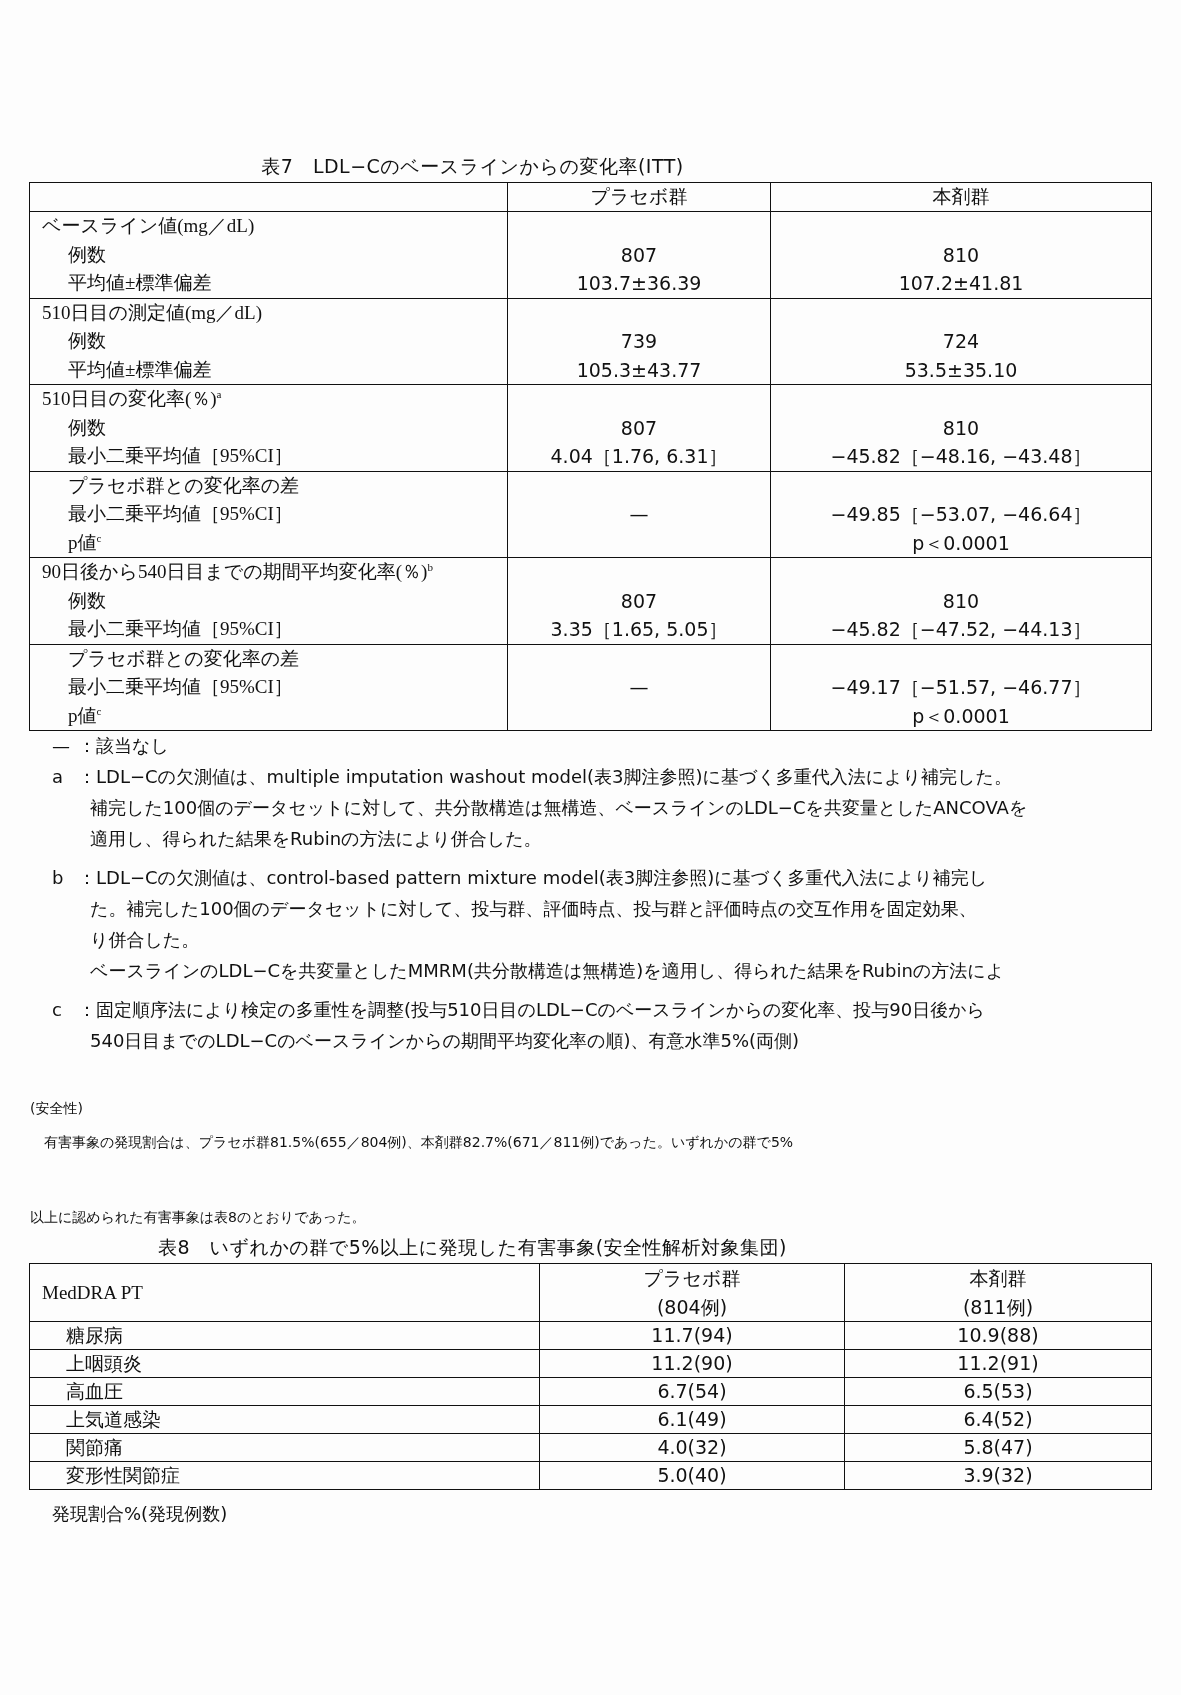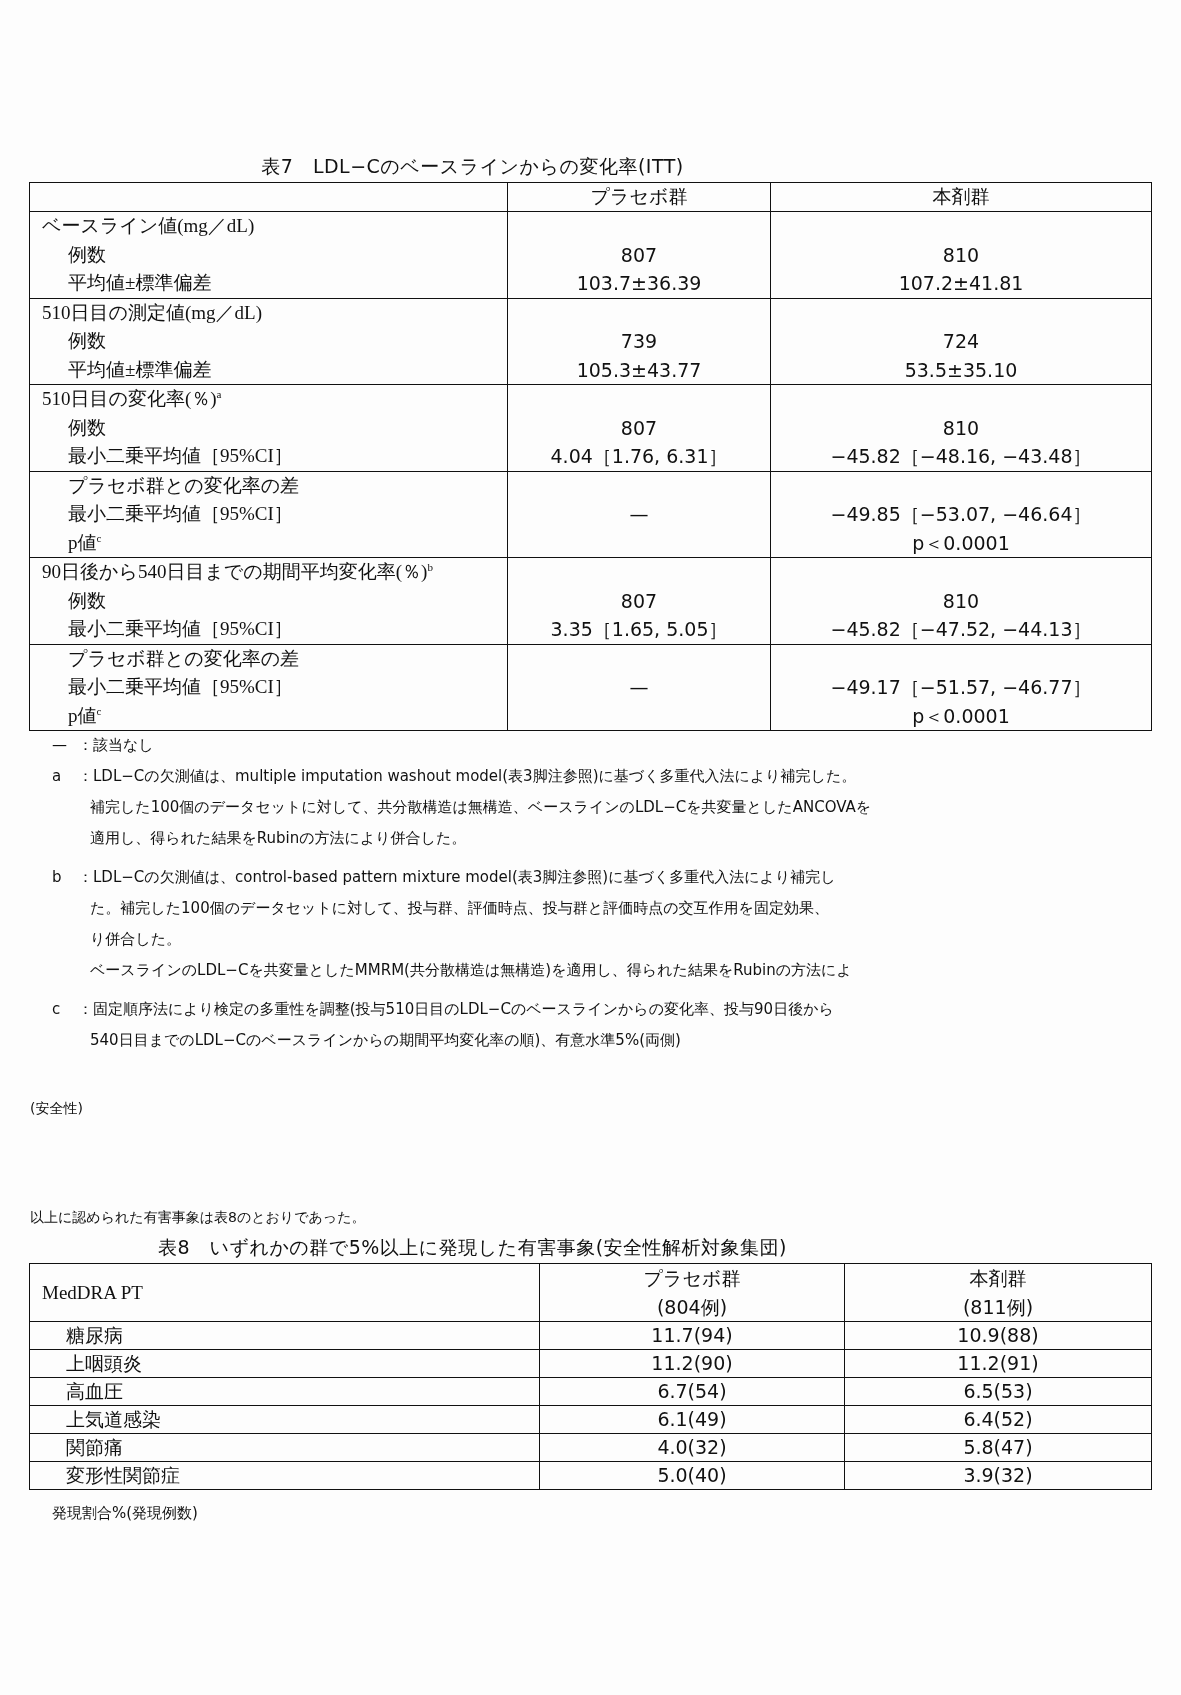--- a/index.html
+++ b/index.html
@@ -19,21 +19,21 @@
     padding-left: 24px;
   }
   table.t td, table.t th {
     border: 1.5px solid #111; padding: 0; vertical-align: middle; font-weight: normal;
   }
   .lbl { padding-left: 12px !important; text-align: left; font-family: Liberation Serif, serif; }
   .ctr { text-align: center; }
   .ln { display: block; height: 28.5px; line-height: 28.5px; white-space: nowrap; }
   .ind { padding-left: 26px; }
   sup { font-size: 11px; vertical-align: 7px; line-height: 0; }
-  .fn { position: absolute; font-size: 15px; line-height: 31px; white-space: nowrap; }
+  .fn { position: absolute; font-size: 18px; line-height: 31px; white-space: nowrap; }
   .fn .tag { display: inline-block; width: 48px; text-align: left; padding-left: 22px; box-sizing: border-box; }
   .fn .cont { padding-left: 60px; }
   .para { position: absolute; left: 30px; width: 1120px; font-size: 14px; line-height: 33px; }
   .t8 td { height: 27px; line-height: 27px; }
   .t8 .hdr { height: 56px; }
   .t8 .pt { padding-left: 36px; }
 </style>
 </head>
 <body>
 
@@ -177,20 +177,21 @@
     <div class="cont">た。補完した100個のデータセットに対して、投与群、評価時点、投与群と評価時点の交互作用を固定効果、</div>
     <div class="cont">り併合した。</div>
     <div class="cont">ベースラインのLDL−Cを共変量としたMMRM(共分散構造は無構造)を適用し、得られた結果をRubinの方法によ</div>
   </div>
   <div class="fn" style="left:30px; top:994px;">
     <div><span class="tag">c</span><span>：固定順序法により検定の多重性を調整(投与510日目のLDL−Cのベースラインからの変化率、投与90日後から</span></div>
     <div class="cont">540日目までのLDL−Cのベースラインからの期間平均変化率の順)、有意水準5%(両側)</div>
   </div>
 
   <div class="para" style="top:1092px;">(安全性)</div>
+  <div class="para" style="top:1126px;">　有害事象の発現割合は、プラセボ群81.5%(655／804例)、本剤群82.7%(671／811例)であった。いずれかの群で5%</div>
   <div class="para" style="top:1201px;">以上に認められた有害事象は表8のとおりであった。</div>
 
   <div class="caption" style="top:1235px;">表8　いずれかの群で5%以上に発現した有害事象(安全性解析対象集団)</div>
 
   <table class="t t8" style="left:29px; top:1263px; width:1122px;">
     <colgroup>
       <col style="width:510px">
         <col style="width:305px">
         <col style="width:307px">
     </colgroup>

